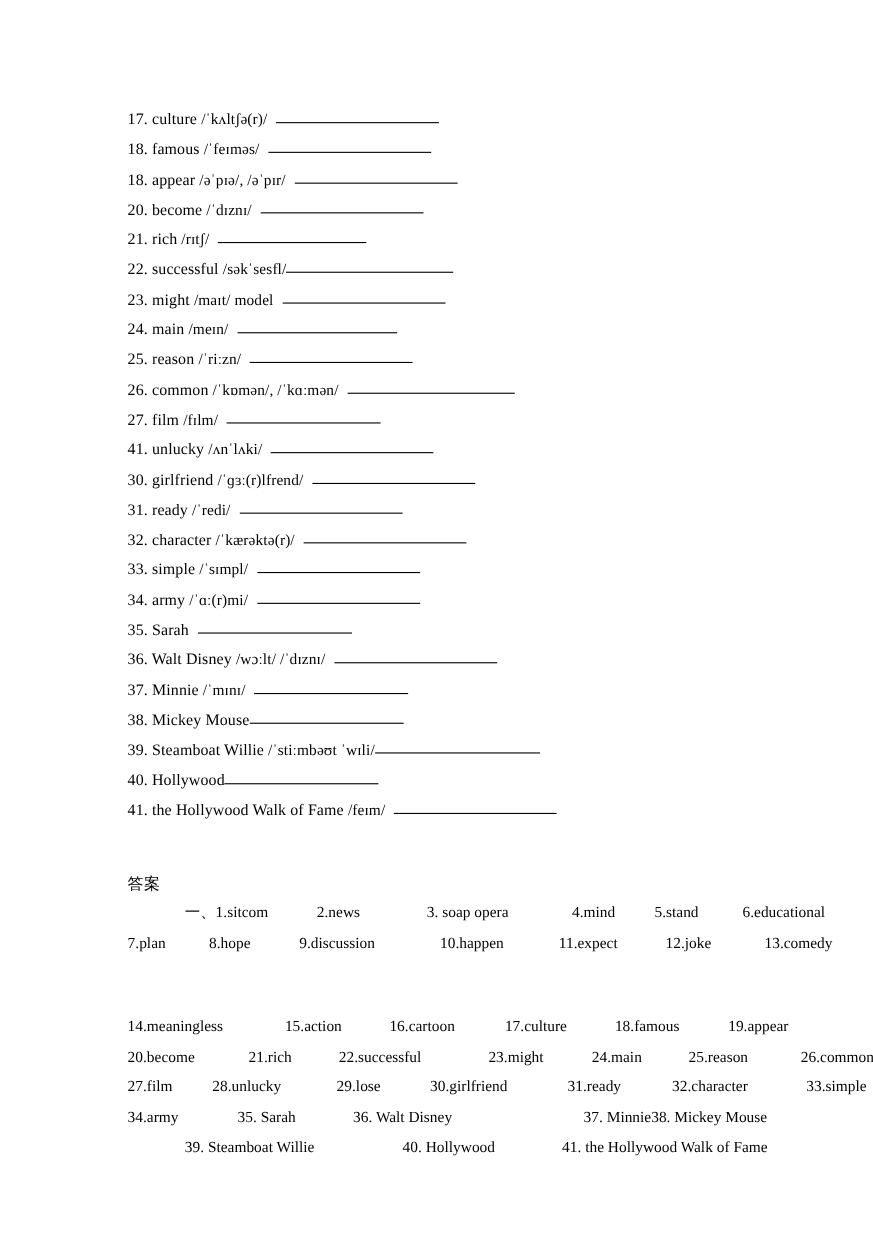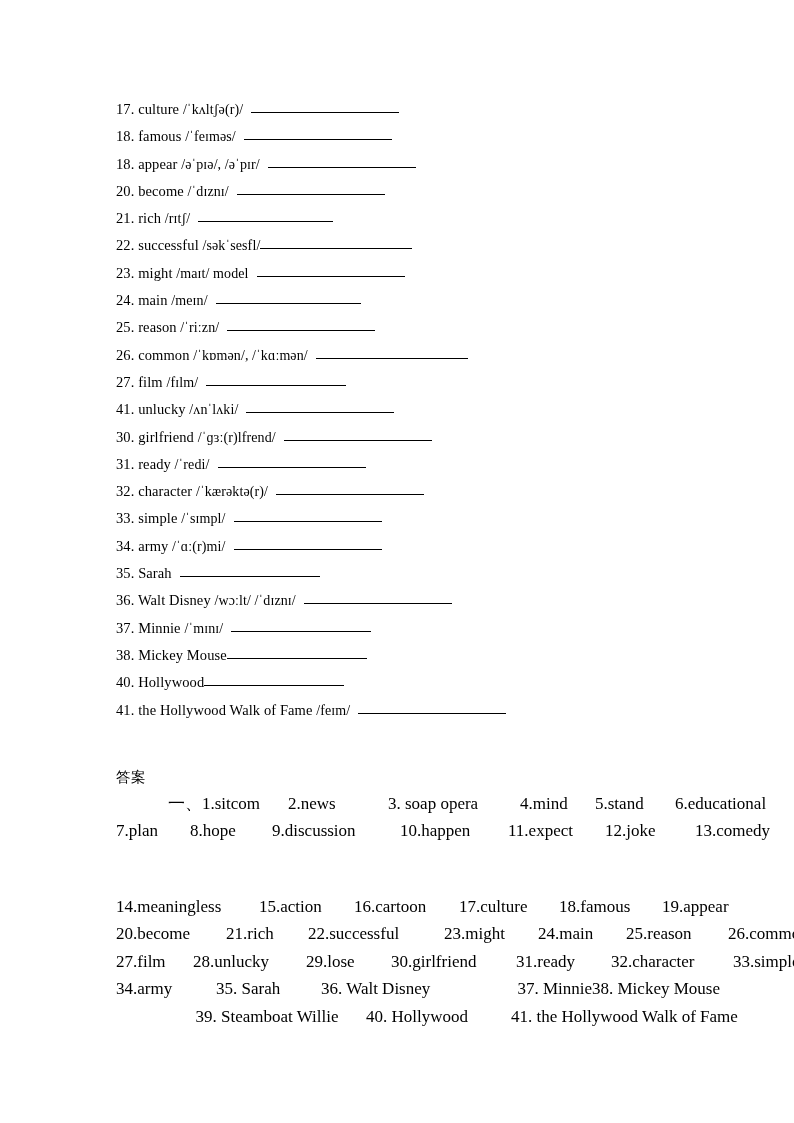--- a/index.html
+++ b/index.html
@@ -57,21 +57,21 @@
   }
   
   .answers-heading {
     font-family: "DejaVu Sans", sans-serif;
     font-size: 14.5px;
     line-height: 26px;
     margin-top: 3px;
     letter-spacing: 0.5px;
   }
   .answer-row {
-    font-size: 17px;
+    font-size: 14px;
     line-height: 27.5px;
     white-space: nowrap;
   }
   .answer-row.indented {
     padding-left: 52px;
   }
   .ans-cell {
     display: inline-block;
   }
   .cjk {
@@ -99,29 +99,30 @@
       <li class="vocab-item"><span class="num">41.</span> <span class="word">unlucky</span> <span class="ipa">/ʌnˈlʌki/</span><span class="gap" style="width: 8px;"></span><span class="blank" style="width: 148px;"></span></li>
       <li class="vocab-item"><span class="num">30.</span> <span class="word">girlfriend</span> <span class="ipa">/ˈɡɜː(r)lfrend/</span><span class="gap" style="width: 8px;"></span><span class="blank" style="width: 148px;"></span></li>
       <li class="vocab-item"><span class="num">31.</span> <span class="word">ready</span> <span class="ipa"> /ˈredi/</span><span class="gap" style="width: 8px;"></span><span class="blank" style="width: 148px;"></span></li>
       <li class="vocab-item"><span class="num">32.</span> <span class="word">character</span> <span class="ipa">/ˈkærəktə(r)/</span><span class="gap" style="width: 8px;"></span><span class="blank" style="width: 148px;"></span></li>
       <li class="vocab-item"><span class="num">33.</span> <span class="word">simple</span> <span class="ipa">/ˈsɪmpl/</span><span class="gap" style="width: 8px;"></span><span class="blank" style="width: 148px;"></span></li>
       <li class="vocab-item"><span class="num">34.</span> <span class="word">army</span> <span class="ipa">/ˈɑː(r)mi/</span><span class="gap" style="width: 8px;"></span><span class="blank" style="width: 148px;"></span></li>
       <li class="vocab-item"><span class="num">35.</span> <span class="word">Sarah</span><span class="gap" style="width: 8px;"></span><span class="blank" style="width: 140px;"></span></li>
       <li class="vocab-item"><span class="num">36.</span> <span class="word">Walt Disney</span> <span class="ipa">/wɔːlt/ /ˈdɪznɪ/</span><span class="gap" style="width: 8px;"></span><span class="blank" style="width: 148px;"></span></li>
       <li class="vocab-item"><span class="num">37.</span> <span class="word">Minnie</span> <span class="ipa">/ˈmɪnɪ/</span><span class="gap" style="width: 8px;"></span><span class="blank" style="width: 140px;"></span></li>
       <li class="vocab-item"><span class="num">38.</span> <span class="word">Mickey Mouse</span><span class="blank" style="width: 140px;"></span></li>
+      <li class="vocab-item"><span class="num">39.</span> <span class="word">Steamboat Willie</span> <span class="ipa"> /ˈstiːmbəʊt  ˈwɪli/</span><span class="blank" style="width: 150px;"></span></li>
       <li class="vocab-item"><span class="num">40.</span> <span class="word">Hollywood</span><span class="blank" style="width: 140px;"></span></li>
       <li class="vocab-item"><span class="num">41.</span> <span class="word">the Hollywood Walk of Fame</span> <span class="ipa">/feɪm/</span><span class="gap" style="width: 8px;"></span><span class="blank" style="width: 148px;"></span></li>
     </ol>
 
   <div class="answers-heading cjk">答案</div>
 
   <div id="answers-block">
       <div class="answer-row indented"><span class="ans-cell" style="width: 120px;">一、1.sitcom</span><span class="ans-cell" style="width: 100px;">2.news</span><span class="ans-cell" style="width: 132px;">3. soap  opera</span><span class="ans-cell" style="width: 75px;">4.mind</span><span class="ans-cell" style="width: 80px;">5.stand</span><span class="ans-cell">6.educational</span></div>
       <div class="answer-row"><span class="ans-cell" style="width: 74px;">7.plan</span><span class="ans-cell" style="width: 82px;">8.hope</span><span class="ans-cell" style="width: 128px;">9.discussion</span><span class="ans-cell" style="width: 108px;">10.happen</span><span class="ans-cell" style="width: 97px;">11.expect</span><span class="ans-cell" style="width: 90px;">12.joke</span><span class="ans-cell">13.comedy</span></div>
       <div class="answer-row"><span class="ans-cell" style="width: 143px; margin-top: 48px;">14.meaningless</span><span class="ans-cell" style="width: 95px;">15.action</span><span class="ans-cell" style="width: 105px; margin-top: 28px;">16.cartoon</span><span class="ans-cell" style="width: 100px;">17.culture</span><span class="ans-cell" style="width: 103px;">18.famous</span><span class="ans-cell">19.appear</span></div>
       <div class="answer-row"><span class="ans-cell" style="width: 110px;">20.become</span><span class="ans-cell" style="width: 82px;">21.rich</span><span class="ans-cell" style="width: 136px;">22.successful</span><span class="ans-cell" style="width: 94px;">23.might</span><span class="ans-cell" style="width: 88px;">24.main</span><span class="ans-cell" style="width: 102px;">25.reason</span><span class="ans-cell">26.common</span></div>
       <div class="answer-row"><span class="ans-cell" style="width: 77px;">27.film</span><span class="ans-cell" style="width: 113px;">28.unlucky</span><span class="ans-cell" style="width: 85px;">29.lose</span><span class="ans-cell" style="width: 125px;">30.girlfriend</span><span class="ans-cell" style="width: 95px;">31.ready</span><span class="ans-cell" style="width: 122px;">32.character</span><span class="ans-cell">33.simple</span></div>
       <div class="answer-row"><span class="ans-cell" style="width: 100px;">34.army</span><span class="ans-cell" style="width: 105px;">35. Sarah</span><span class="ans-cell" style="width: 158px;">36. Walt Disney</span><span class="ans-cell" style="width: 113px; text-align: right;">37. Minnie</span><span class="ans-cell">38. Mickey Mouse</span></div>
-      <div class="answer-row indented"><span class="ans-cell" style="width: 198px; text-align: center;">39. Steamboat Willie</span><span class="ans-cell" style="width: 145px;">40. Hollywood</span><span class="ans-cell">41. the Hollywood Walk of Fame</span></div>
+      <div class="answer-row indented"><span class="ans-cell" style="width: 198px;">39. Steamboat Willie</span><span class="ans-cell" style="width: 145px;">40. Hollywood</span><span class="ans-cell">41. the Hollywood Walk of Fame</span></div>
     </div>
 
 </div>
 
 </body></html>

